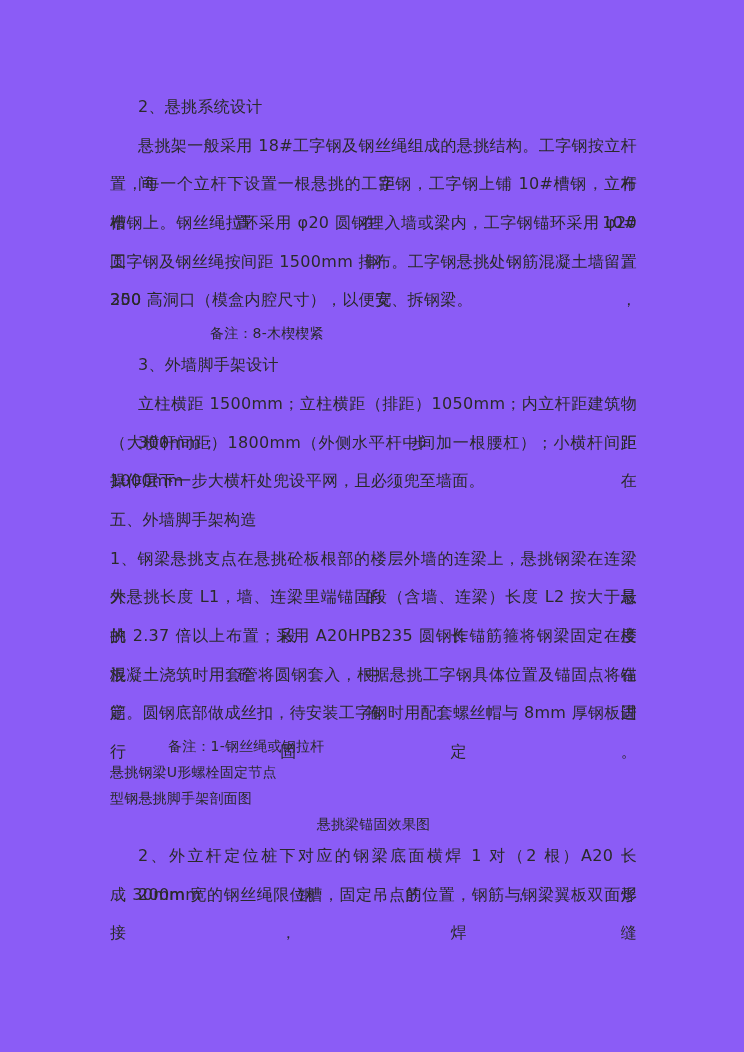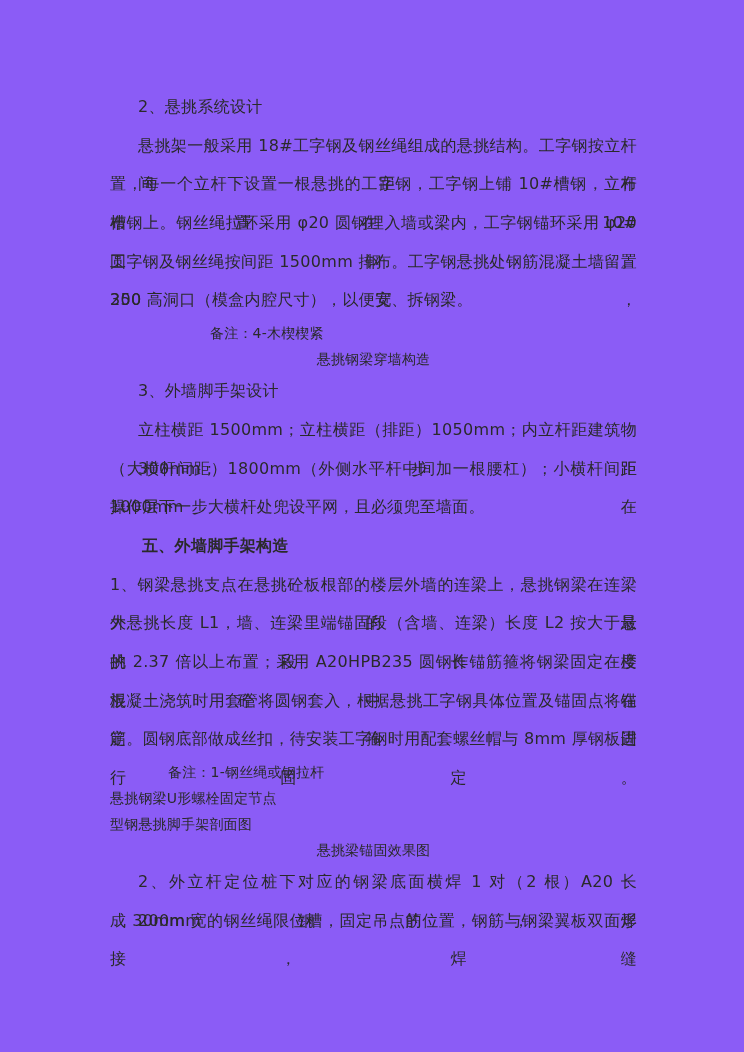--- a/index.html
+++ b/index.html
@@ -30,21 +30,21 @@
     letter-spacing: 0.3px;
     white-space: nowrap;
   }
   .just {
     white-space: normal;
     text-align: justify;
     text-align-last: justify;
     text-justify: inter-ideograph;
   }
   .indent { padding-left: 28px; }
-  .bold { font-weight: bold; margin-left: 32px; }
+  .bold { font-weight: normal; }
   
   .sm {
     font-size: 14px;
     line-height: 26px;
     height: 26px;
     letter-spacing: 0.2px;
     white-space: nowrap;
   }
   .note1 { padding-left: 100px; }
   .note2 { padding-left: 58px; }
@@ -57,22 +57,21 @@
   <div class="content">
 
     <div class="ln indent">2、悬挑系统设计</div>
 
     <div class="ln indent just">悬挑架一般采用 18#工字钢及钢丝绳组成的悬挑结构。工字钢按立杆间距布</div>
     <div class="ln just">置，每一个立杆下设置一根悬挑的工字钢，工字钢上铺 10#槽钢，立杆布置在 10#</div>
     <div class="ln just">槽钢上。钢丝绳拉环采用 φ20 圆钢埋入墙或梁内，工字钢锚环采用 φ20 圆钢。</div>
     <div class="ln just">工字钢及钢丝绳按间距 1500mm 排布。工字钢悬挑处钢筋混凝土墙留置 250 宽，</div>
     <div class="ln">300 高洞口（模盒内腔尺寸），以便安、拆钢梁。</div>
 
-    <div class="sm note1">备注：4-木楔楔紧</div>
-    <div class="sm center">悬挑钢梁穿墙构造</div>
+    <div class="sm note1">备注：8-木楔楔紧</div>
 
     <div class="ln indent">3、外墙脚手架设计</div>
 
     <div class="ln indent just">立柱横距 1500mm；立柱横距（排距）1050mm；内立杆距建筑物 300mm；步距</div>
     <div class="ln just">（大横杆间距）1800mm（外侧水平杆中间加一根腰杠）；小横杆间距 1000mm。在</div>
     <div class="ln">操作层下一步大横杆处兜设平网，且必须兜至墙面。</div>
 
     <div class="ln bold">五、外墙脚手架构造</div>
 
     <div class="ln just">1、钢梁悬挑支点在悬挑砼板根部的楼层外墙的连梁上，悬挑钢梁在连梁外的最</div>

